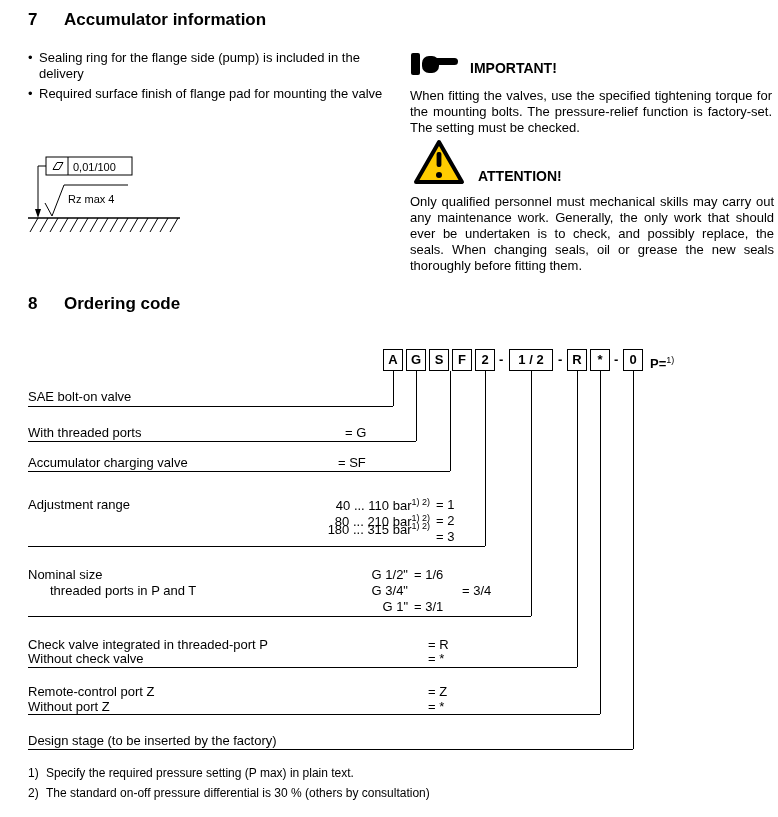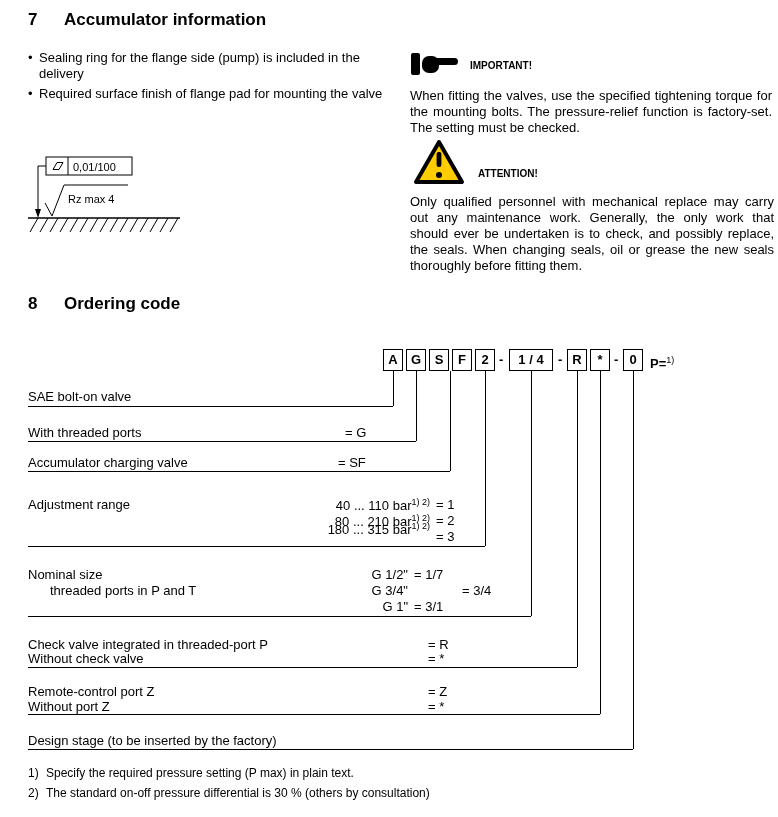--- a/index.html
+++ b/index.html
@@ -7,21 +7,21 @@
   body { font-family:"Liberation Sans", sans-serif; color:#000; }
   .page { position:relative; width:778px; height:817px; background:#fff; overflow:hidden; }
   .abs { position:absolute; }
   .h1 { font-size:17px; font-weight:bold; white-space:nowrap; }
   .body13 { font-size:13px; line-height:16px; }
   .just { text-align:justify; }
   .bold { font-weight:bold; }
   .bullets { font-size:13px; line-height:16px; }
   .bullet { position:relative; padding-left:11px; margin-bottom:4px; }
   .bullet::before { content:"\2022"; position:absolute; left:0; top:0; }
-  .notehead { font-size:10px; font-weight:bold; white-space:nowrap; }
+  .notehead { font-size:14px; font-weight:bold; white-space:nowrap; }
   .cbox { position:absolute; top:4px; height:22px; border:1px solid #000; text-align:center;
           line-height:20px; font-weight:bold; font-size:13px; background:#fff; }
   .dash { position:absolute; top:4px; line-height:22px; font-weight:bold; font-size:13px; }
   .suffix { position:absolute; top:4px; line-height:22px; font-size:13px; white-space:nowrap; }
   .hline { position:absolute; height:0; border-top:1px solid #000; }
   .vline { position:absolute; width:0; border-left:1px solid #000; }
   .rlabel { position:absolute; font-size:13px; white-space:nowrap; }
   .rcode  { position:absolute; font-size:13px; white-space:nowrap; }
   .ropt   { position:absolute; font-size:13px; text-align:right; white-space:nowrap; }
   sup { font-size:9px; }
@@ -82,34 +82,34 @@
   </svg>
   <div class="abs notehead" style="left:470px; top:60px;">IMPORTANT!</div>
   <div class="abs body13 just" style="left:410px; top:88px; width:362px;">When fitting the valves, use the specified tightening torque for the mounting bolts. The pressure-relief function is factory-set. The setting must be checked.</div>
 
   <svg class="abs" style="left:412px; top:138px;" width="54" height="48" viewBox="0 0 54 48">
     <path d="M27 4 L50 44 L4 44 Z" fill="#ffcc00" stroke="#000" stroke-width="4" stroke-linejoin="round"></path>
     <rect x="24.6" y="14" width="4.8" height="15" rx="2" fill="#000"></rect>
     <circle cx="27" cy="37" r="3" fill="#000"></circle>
   </svg>
   <div class="abs notehead" style="left:478px; top:168px;">ATTENTION!</div>
-  <div class="abs body13 just" style="left:410px; top:194px; width:364px;">Only qualified personnel with mechanical replace may carry out any maintenance work. Generally, the only work that should ever be undertaken is to check, and possibly replace, the seals. When changing seals, oil or grease the new seals thoroughly before fitting them.</div>
+  <div class="abs body13 just" style="left:410px; top:194px; width:364px;">Only qualified personnel must mechanical skills may carry out any maintenance work. Generally, the only work that should ever be undertaken is to check, and possibly replace, the seals. When changing seals, oil or grease the new seals thoroughly before fitting them.</div>
 
   <div class="abs h1" style="left:28px; top:294px;">8</div>
   <div class="abs h1" style="left:64px; top:294px;">Ordering code</div>
 
   <div class="abs" style="left:0; top:345px; width:778px; height:420px;">
 
     <div class="cbox" style="left:383px; width:20px;">A</div>
     <div class="cbox" style="left:406px; width:20px;">G</div>
     <div class="cbox" style="left:429px; width:20px;">S</div>
     <div class="cbox" style="left:452px; width:20px;">F</div>
     <div class="cbox" style="left:475px; width:20px;">2</div>
     <div class="dash" style="left:499px;">-</div>
-    <div class="cbox" style="left:509px; width:44px;">1 / 4</div>
+    <div class="cbox" style="left:509px; width:44px;">1 / 2</div>
     <div class="dash" style="left:558px;">-</div>
     <div class="cbox" style="left:567px; width:20px;">R</div>
     <div class="cbox" style="left:590px; width:20px;">*</div>
     <div class="dash" style="left:614px;">-</div>
     <div class="cbox" style="left:623px; width:20px;">0</div>
     <div class="suffix" style="left:650px;"><span class="bold">P=</span><sup>1)</sup></div>
 
     <div class="vline" style="left:393px; top:26px; height:35px;"></div>
     <div class="vline" style="left:416px; top:26px; height:70px;"></div>
     <div class="vline" style="left:450px; top:26px; height:100px;"></div>
@@ -135,21 +135,21 @@
     <div class="rcode" style="left:436px; top:152px;">= 1</div>
     <div class="ropt" style="left:150px; top:168px; width:280px;"><span>80 ... 210 bar</span><sup>1) 2)</sup></div>
     <div class="rcode" style="left:436px; top:168px;">= 2</div>
     <div class="ropt" style="left:150px; top:176px; width:280px;"><span>180 ... 315 bar</span><sup>1) 2)</sup></div>
     <div class="rcode" style="left:436px; top:184px;">= 3</div>
     <div class="hline" style="left:28px; top:201px; width:457px;"></div>
 
     <div class="rlabel" style="left:28px; top:222px;">Nominal size</div>
     <div class="rlabel" style="left:50px; top:238px;">threaded ports in P and T</div>
     <div class="ropt" style="left:200px; top:222px; width:208px;">G 1/2"</div>
-    <div class="rcode" style="left:414px; top:222px;">= 1/7</div>
+    <div class="rcode" style="left:414px; top:222px;">= 1/6</div>
     <div class="ropt" style="left:200px; top:238px; width:208px;">G 3/4"</div>
     <div class="rcode" style="left:414px; top:238px;margin-left:48px;">= 3/4</div>
     <div class="ropt" style="left:200px; top:254px; width:208px;">G 1"</div>
     <div class="rcode" style="left:414px; top:254px;">= 3/1</div>
     <div class="hline" style="left:28px; top:271px; width:503px;"></div>
 
     <div class="rlabel" style="left:28px; top:292px;">Check valve integrated in threaded-port P</div>
     <div class="rcode" style="left:428px; top:292px;">= R</div>
     <div class="rlabel" style="left:28px; top:306px;">Without check valve</div>
     <div class="rcode" style="left:428px; top:306px;">= *</div>

